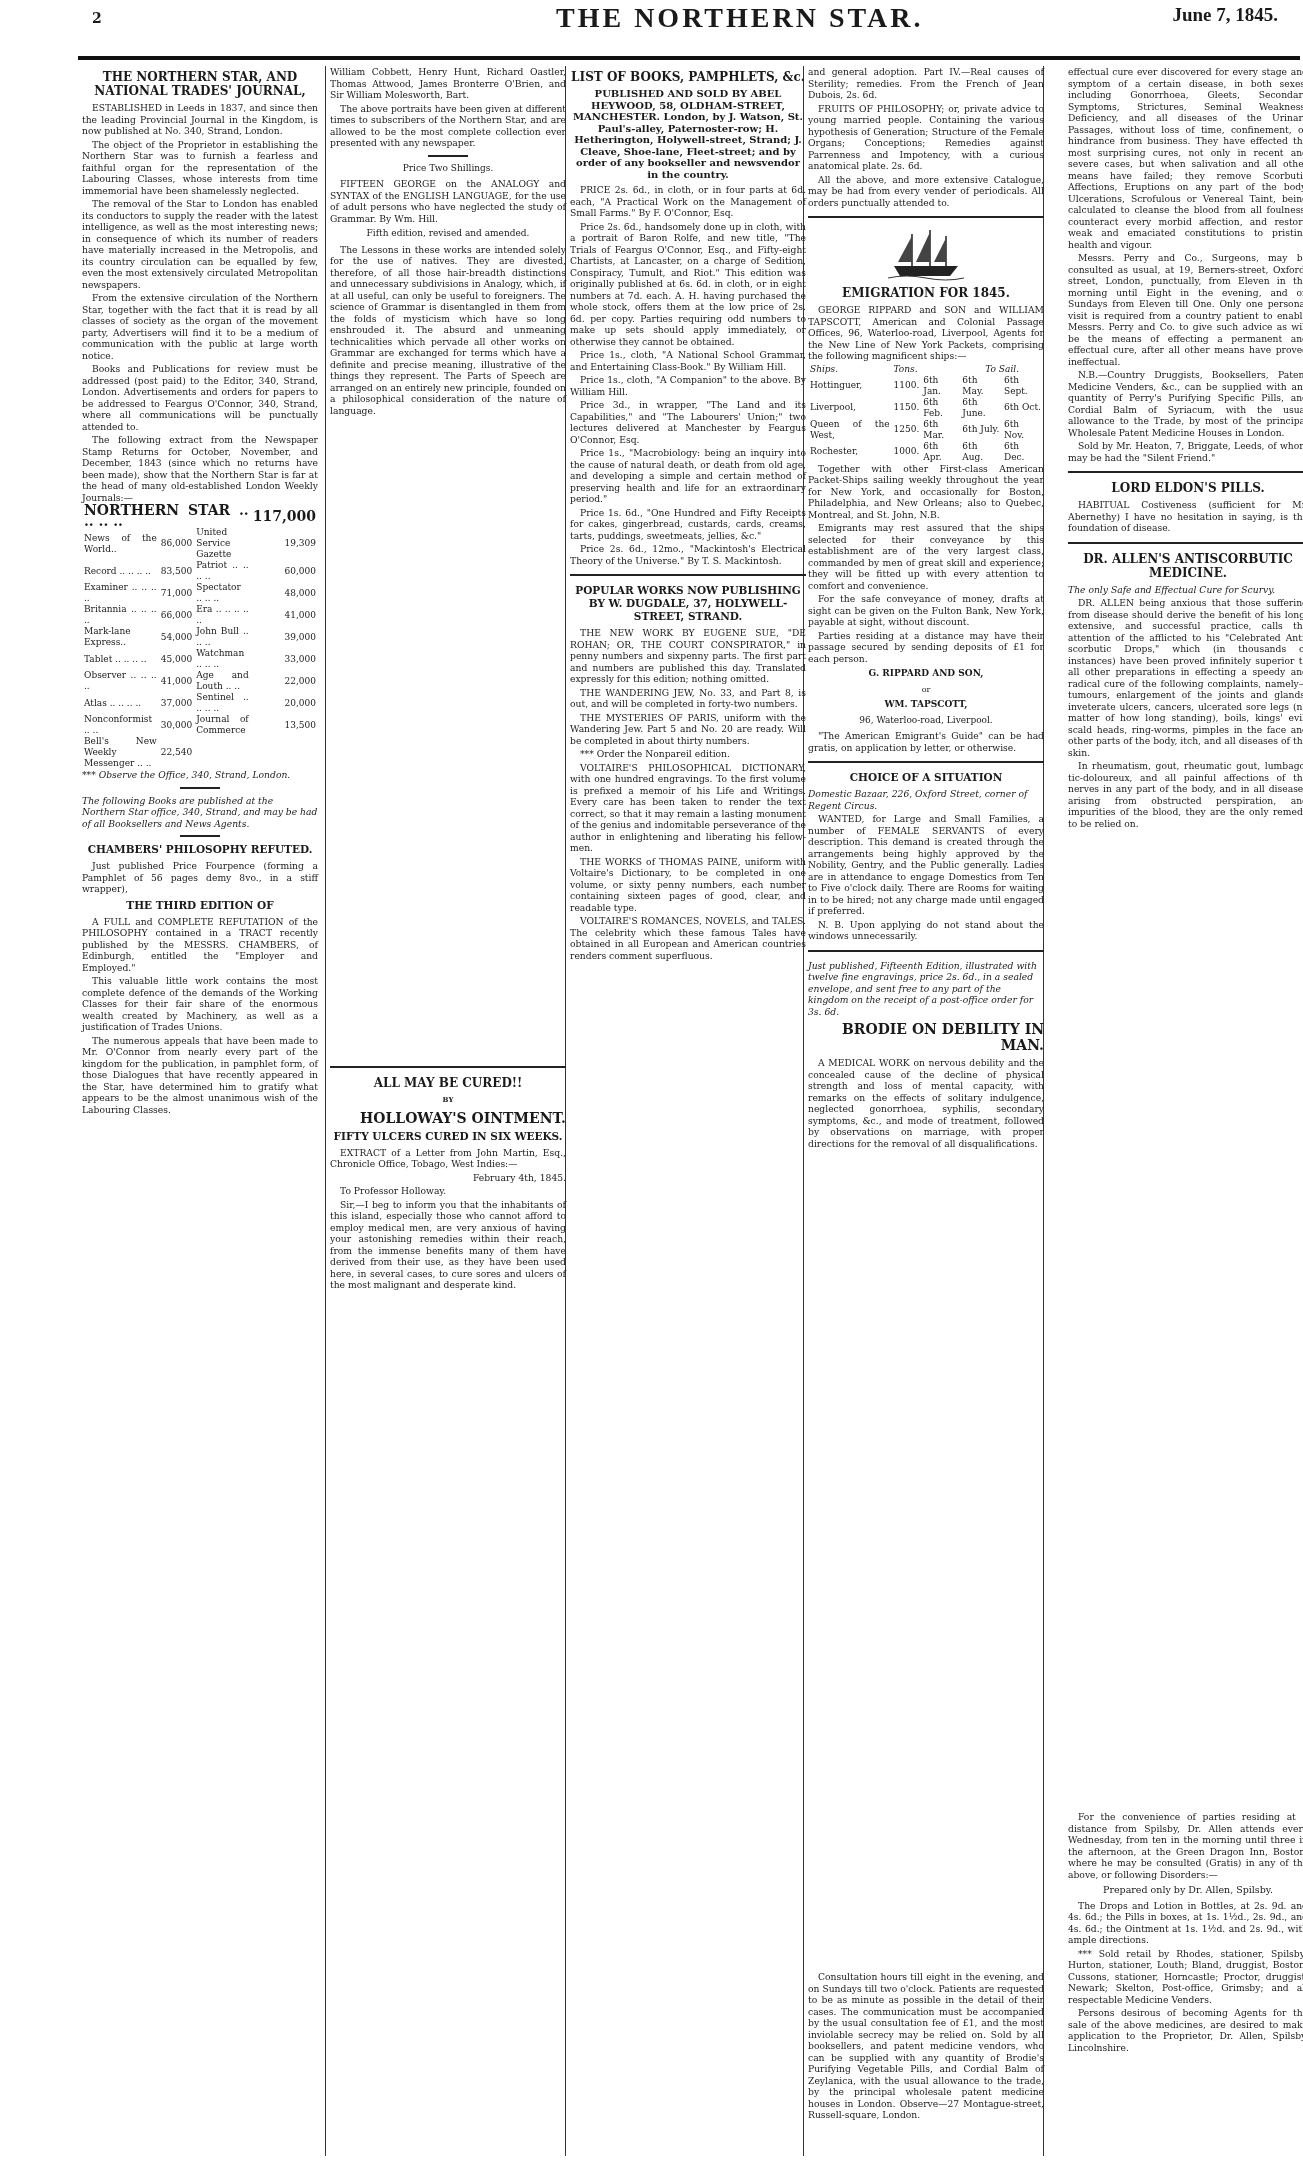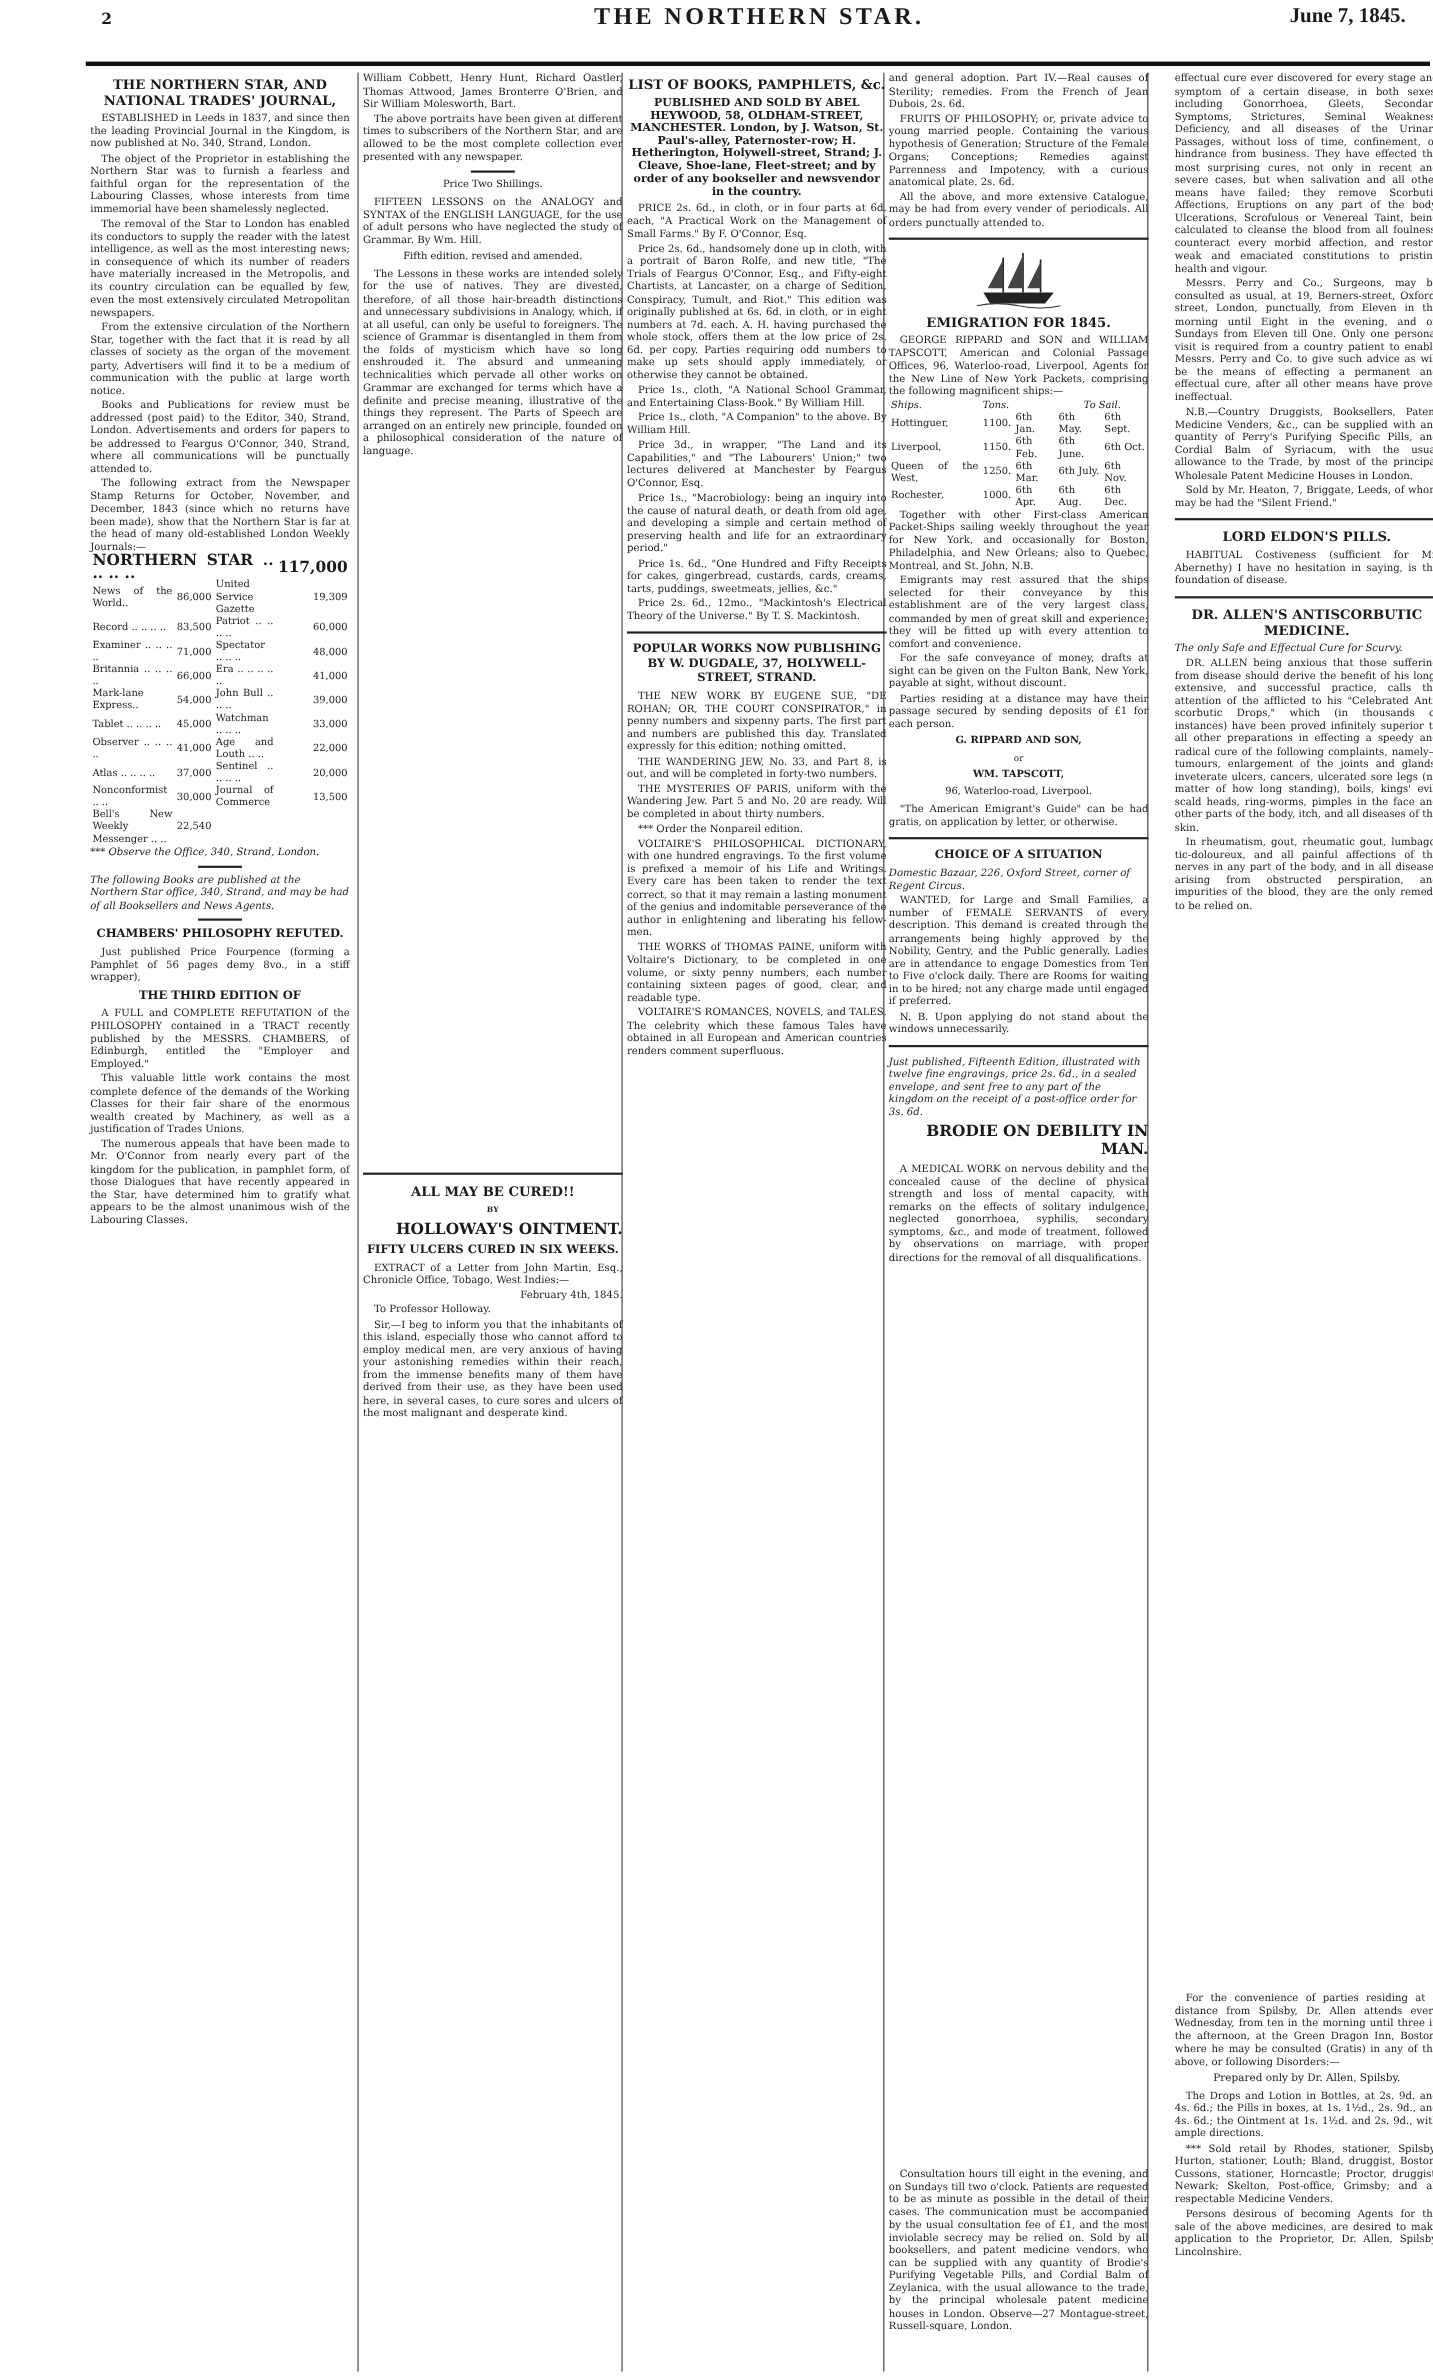--- a/index.html
+++ b/index.html
@@ -1,19 +1,19 @@
 <!DOCTYPE html>
 <html><head>
 <meta charset="utf-8">
 <style>
   html,body{margin:0;padding:0;background:#fff;}
   body{width:1303px;height:2162px;position:relative;overflow:hidden;font-family:"DejaVu Serif","Liberation Serif",serif;color:#1a1a1a;}
   .masthead{position:absolute;left:78px;top:0;width:1200px;height:58px;}
   .pageno{position:absolute;left:14px;top:10px;font-size:14px;font-weight:bold;}
-  .mast-title{position:absolute;left:462px;top:2px;font-size:22px;font-weight:bold;letter-spacing:3px;font-family:"Liberation Serif",serif;}
+  .mast-title{position:absolute;left:478px;top:2px;font-size:28px;font-weight:bold;letter-spacing:3px;font-family:"Liberation Serif",serif;}
   .mast-date{position:absolute;right:0;top:4px;font-size:19px;font-weight:bold;font-family:"Liberation Serif",serif;margin-left:21px;}
   .rule{position:absolute;left:78px;top:56px;width:1222px;height:4px;background:#111;}
   .col{position:absolute;top:66px;width:236px;font-size:9.2px;line-height:11.5px;text-align:justify;}
   .col p{margin:0 0 2px 0;text-indent:10px;}
   .c1{left:82px;} .c2{left:330px;} .c3{left:570px;} .c4{left:808px;} .c5{left:1048px;width:240px;}
   .vsep{position:absolute;top:66px;width:1px;height:2090px;background:#333;}
   .h{font-weight:bold;text-align:center;text-indent:0 !important;margin:4px 0 !important;}
   .h1{font-size:14px;line-height:16px;text-align:right;}
   .h2{font-size:12px;line-height:14px;}
   .h3{font-size:10.5px;line-height:13px;}
@@ -128,21 +128,21 @@
   <p>The numerous appeals that have been made to Mr. O'Connor from nearly every part of the kingdom for the publication, in pamphlet form, of those Dialogues that have recently appeared in the Star, have determined him to gratify what appears to be the almost unanimous wish of the Labouring Classes.</p>
   <div style="height:1210px"></div>
 
 </div>
 
 <div class="col c2">
   <p style="text-indent:0">William Cobbett, Henry Hunt, Richard Oastler, Thomas Attwood, James Bronterre O'Brien, and Sir William Molesworth, Bart.</p>
   <p>The above portraits have been given at different times to subscribers of the Northern Star, and are allowed to be the most complete collection ever presented with any newspaper.</p>
   <div class="sep"></div>
   <p class="h" style="font-weight:normal;font-size:9px">Price Two Shillings.</p>
-  <p>FIFTEEN LESSONS on the ANALOGY and SYNTAX of the ENGLISH LANGUAGE, for the use of adult persons who have neglected the study of Grammar. By Wm. Hill.</p>
+  <p>FIFTEEN GEORGE on the ANALOGY and SYNTAX of the ENGLISH LANGUAGE, for the use of adult persons who have neglected the study of Grammar. By Wm. Hill.</p>
   <p class="h" style="font-weight:normal;font-size:9px">Fifth edition, revised and amended.</p>
   <p>The Lessons in these works are intended solely for the use of natives. They are divested, therefore, of all those hair-breadth distinctions and unnecessary subdivisions in Analogy, which, if at all useful, can only be useful to foreigners. The science of Grammar is disentangled in them from the folds of mysticism which have so long enshrouded it. The absurd and unmeaning technicalities which pervade all other works on Grammar are exchanged for terms which have a definite and precise meaning, illustrative of the things they represent. The Parts of Speech are arranged on an entirely new principle, founded on a philosophical consideration of the nature of language.</p>
   <div style="height:640px"></div>
   <div class="hr"></div>
   <p class="h h2">ALL MAY BE CURED!!</p>
   <p class="h" style="font-size:7px">BY</p>
   <p class="h h1">HOLLOWAY'S OINTMENT.</p>
   <p class="h h3">FIFTY ULCERS CURED IN SIX WEEKS.</p>
   <p>EXTRACT of a Letter from John Martin, Esq., Chronicle Office, Tobago, West Indies:—</p>
   <p style="text-align:right">February 4th, 1845.</p>

